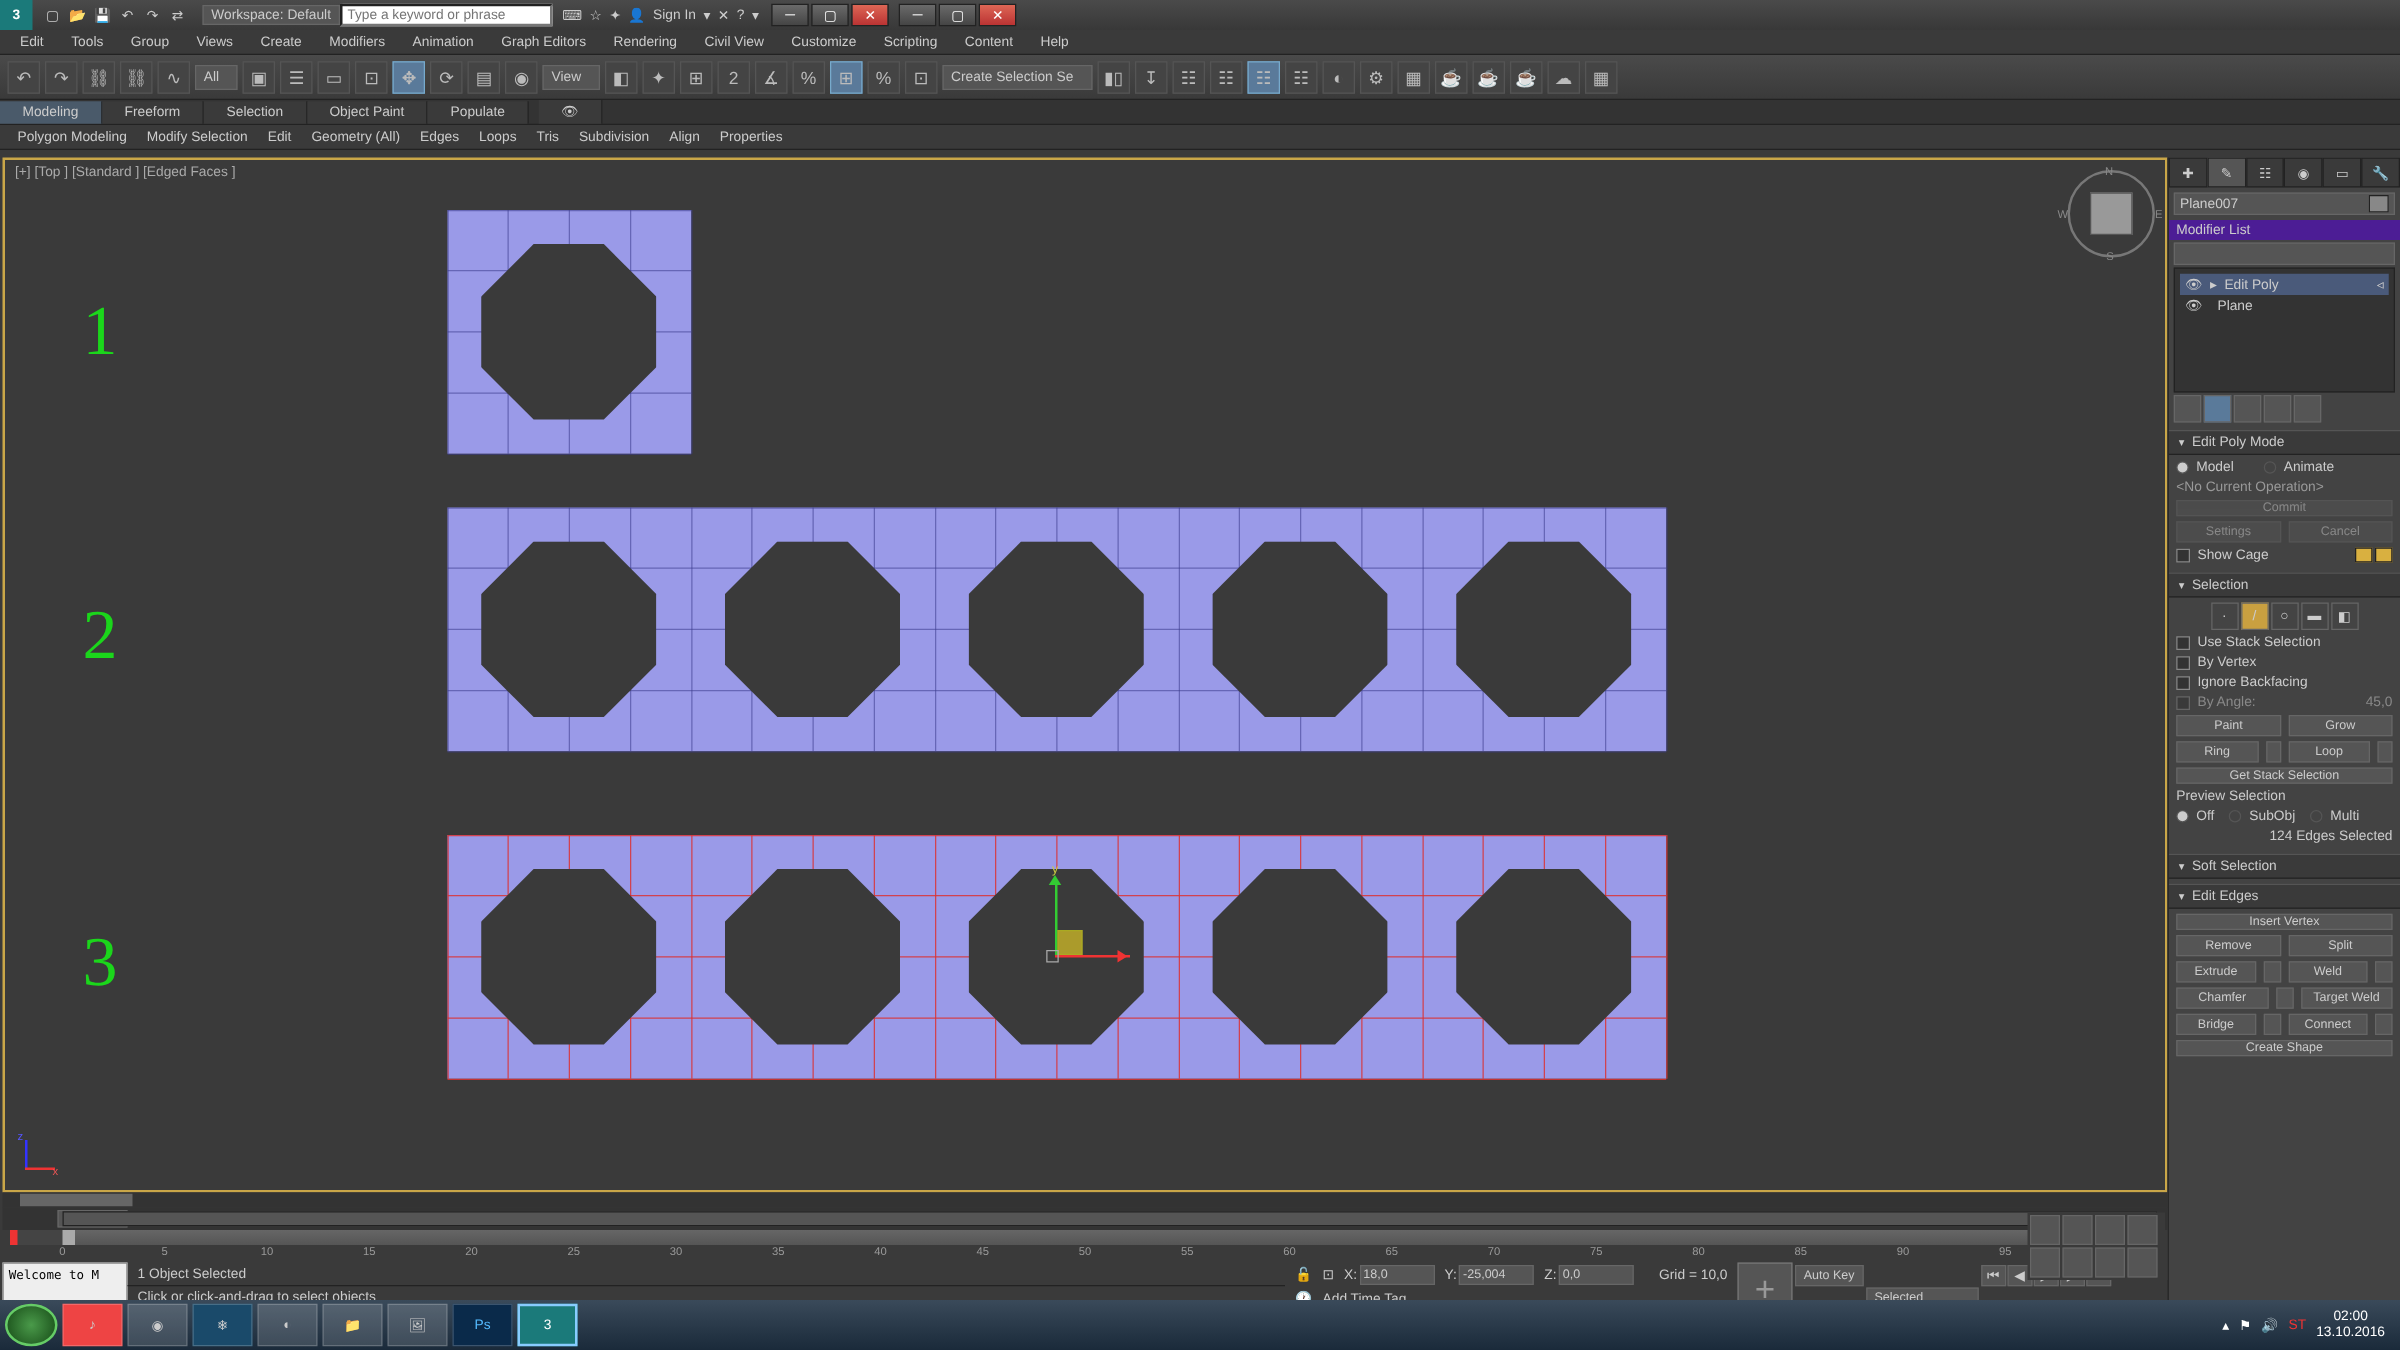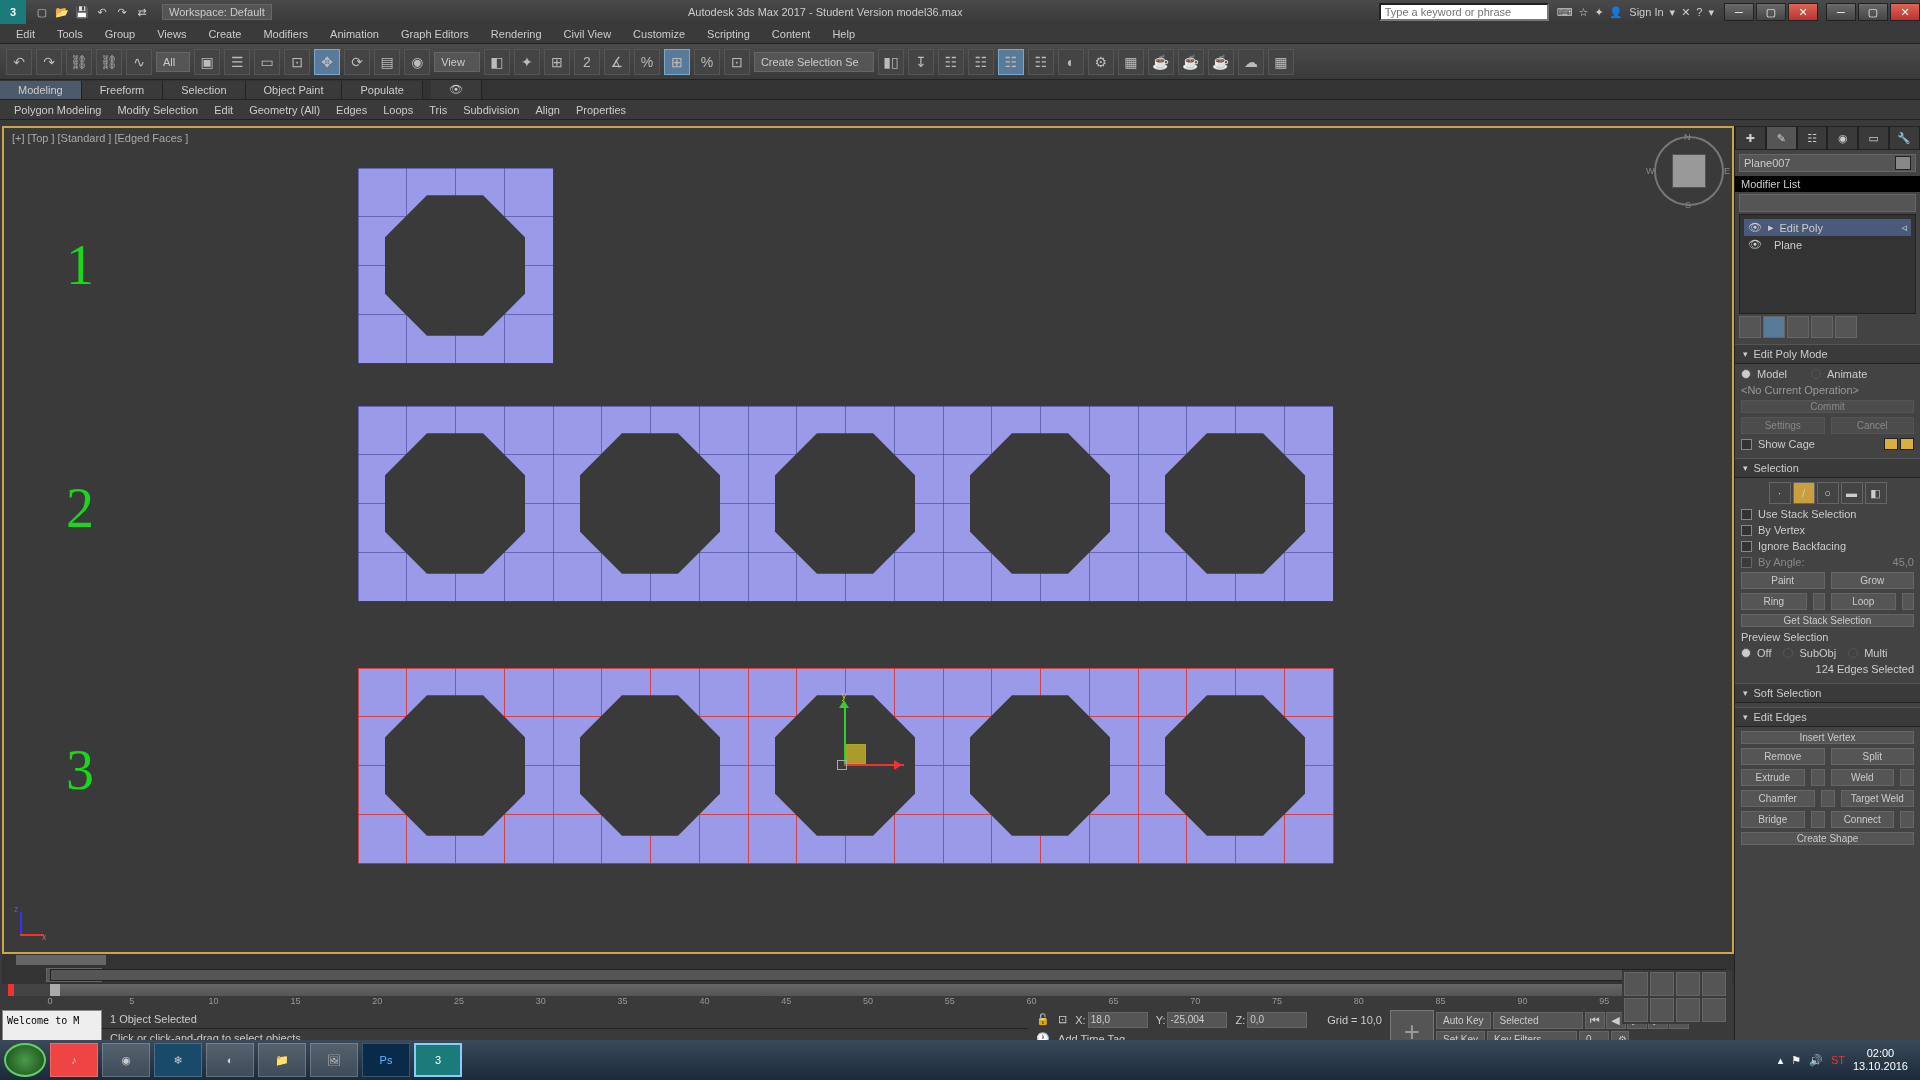--- a/index.html
+++ b/index.html
@@ -56,21 +56,21 @@
 .viewcube .cube { position:absolute; left:18px; top:18px; width:34px;height:34px;background:#999;border:1px solid #555;}
 .axis-tripod { position:absolute; bottom:8px; left:8px; width:40px;height:40px;}
 .axis-tripod .z{position:absolute;left:8px;bottom:8px;width:2px;height:24px;background:#33f;}
 .axis-tripod .x{position:absolute;left:8px;bottom:8px;width:24px;height:2px;background:#e33;}
 
 .right-panel { position:absolute; top:126px; right:0; bottom:0; width:186px; background:#434343; border-left:1px solid #222; display:flex; flex-direction:column; overflow:hidden;}
 .cmd-tabs { height:24px; display:flex; background:#3a3a3a; }
 .cmd-tabs div { flex:1; display:flex;align-items:center;justify-content:center; border:1px solid #222;}
 .cmd-tabs div.active { background:#555; }
 .objname { margin:4px; height:18px; background:#555; border:1px solid #666; padding:0 4px; display:flex;align-items:center;}
-.modlist-label { padding:2px 6px; background:#000000;}
+.modlist-label { padding:2px 6px; background:#4c1d95;}
 .mod-dropdown { margin:2px 4px; height:18px; background:#555; border:1px solid #666;}
 .mod-stack { margin:0 4px; height:100px; background:#333; border:1px solid #222; padding:4px;}
 .mod-stack .item { padding:2px 4px; display:flex; align-items:center; gap:6px;}
 .mod-stack .item.active { background:#4a5a7a;}
 .mod-toolbar { height:24px; margin:2px 4px; display:flex; gap:2px;}
 .mod-toolbar div{ width:22px;height:22px;background:#555;border:1px solid #666;}
 
 .rollout { margin:2px 0; }
 .rollout-head { background:#3a3a3a; padding:3px 8px; border-top:1px solid #555; border-bottom:1px solid #222; display:flex; align-items:center;}
 .rollout-head::before { content:"▾"; margin-right:6px; font-size:9px;}
@@ -91,21 +91,21 @@
 
 .status-row { height:38px; display:flex; }
 .status-left { width:100px; background:#eee; color:#000; padding:4px; font-family:monospace; font-size:10px; border:1px solid #888;}
 .status-mid { flex:1; display:flex; flex-direction:column; }
 .status-mid div { height:19px; padding:2px 8px; border-bottom:1px solid #222; display:flex;align-items:center;}
 .coord-row { display:flex; align-items:center; gap:8px; padding:0 8px; height:19px;}
 .coord-fld { display:flex;align-items:center; gap:2px;}
 .coord-fld input{ width:60px;height:16px;background:#555;border:1px solid #666;color:#ccc;padding:0 2px;font-size:10px;}
 .anim-controls { width:300px; display:flex; flex-wrap:wrap; gap:2px; padding:2px; align-content:flex-start;}
 .anim-controls .ab{ height:17px; padding:0 6px; background:#555;border:1px solid #666;display:flex;align-items:center;font-size:10px;}
-.anim-controls .se{width:90px;}
+.anim-controls .se{width:90px;margin-top:18px;}
 .play-btns { display:flex; gap:1px;}
 .play-btns div{width:20px;height:17px;background:#555;border:1px solid #666;display:flex;align-items:center;justify-content:center;}
 .nav-icons { position:absolute; right:188px; bottom:56px; display:flex; flex-wrap:wrap; width:110px; gap:2px; padding:2px; background:#3a3a3a;}
 .nav-icons div{width:24px;height:24px;background:#555;border:1px solid #666;}
 
 .taskbar { position:absolute; bottom:0; left:0; right:0; height:40px; background:linear-gradient(#3a4a5a,#1a2a3a); display:flex; align-items:center; padding:0 4px;}
 .taskbar .start{ width:42px;height:34px;background:radial-gradient(circle,#4a9a4a,#164a16);border-radius:50%;border:2px solid #6c6;}
 .taskbar .tb-app{width:48px;height:34px;background:rgba(255,255,255,.15);border:1px solid rgba(255,255,255,.2);margin-left:4px;display:flex;align-items:center;justify-content:center;}
 .taskbar .tray{margin-left:auto;display:flex;align-items:center;gap:8px;color:#fff;padding:0 8px;}
 .taskbar .clock{text-align:center;line-height:1.2;font-size:11px;}
@@ -121,21 +121,20 @@
   <div class="logo">3</div>
   <div class="tb-icons">
     <span>▢</span>
     <span>📂</span>
     <span>💾</span>
     <span>↶</span>
     <span>↷</span>
     <span>⇄</span>
   </div>
   <div class="workspace">Workspace: Default</div>
-  <div class="title">Autodesk 3ds Max 2017 - Student Version   model36.max</div>
   <input class="search-box" placeholder="Type a keyword or phrase" style="">
   <div class="right-icons">
     <span>⌨</span>
     <span>☆</span>
     <span>✦</span>
     <span>👤</span>
     <span>Sign In</span>
     <span>▾</span>
     <span>✕</span>
     <span>?</span>

